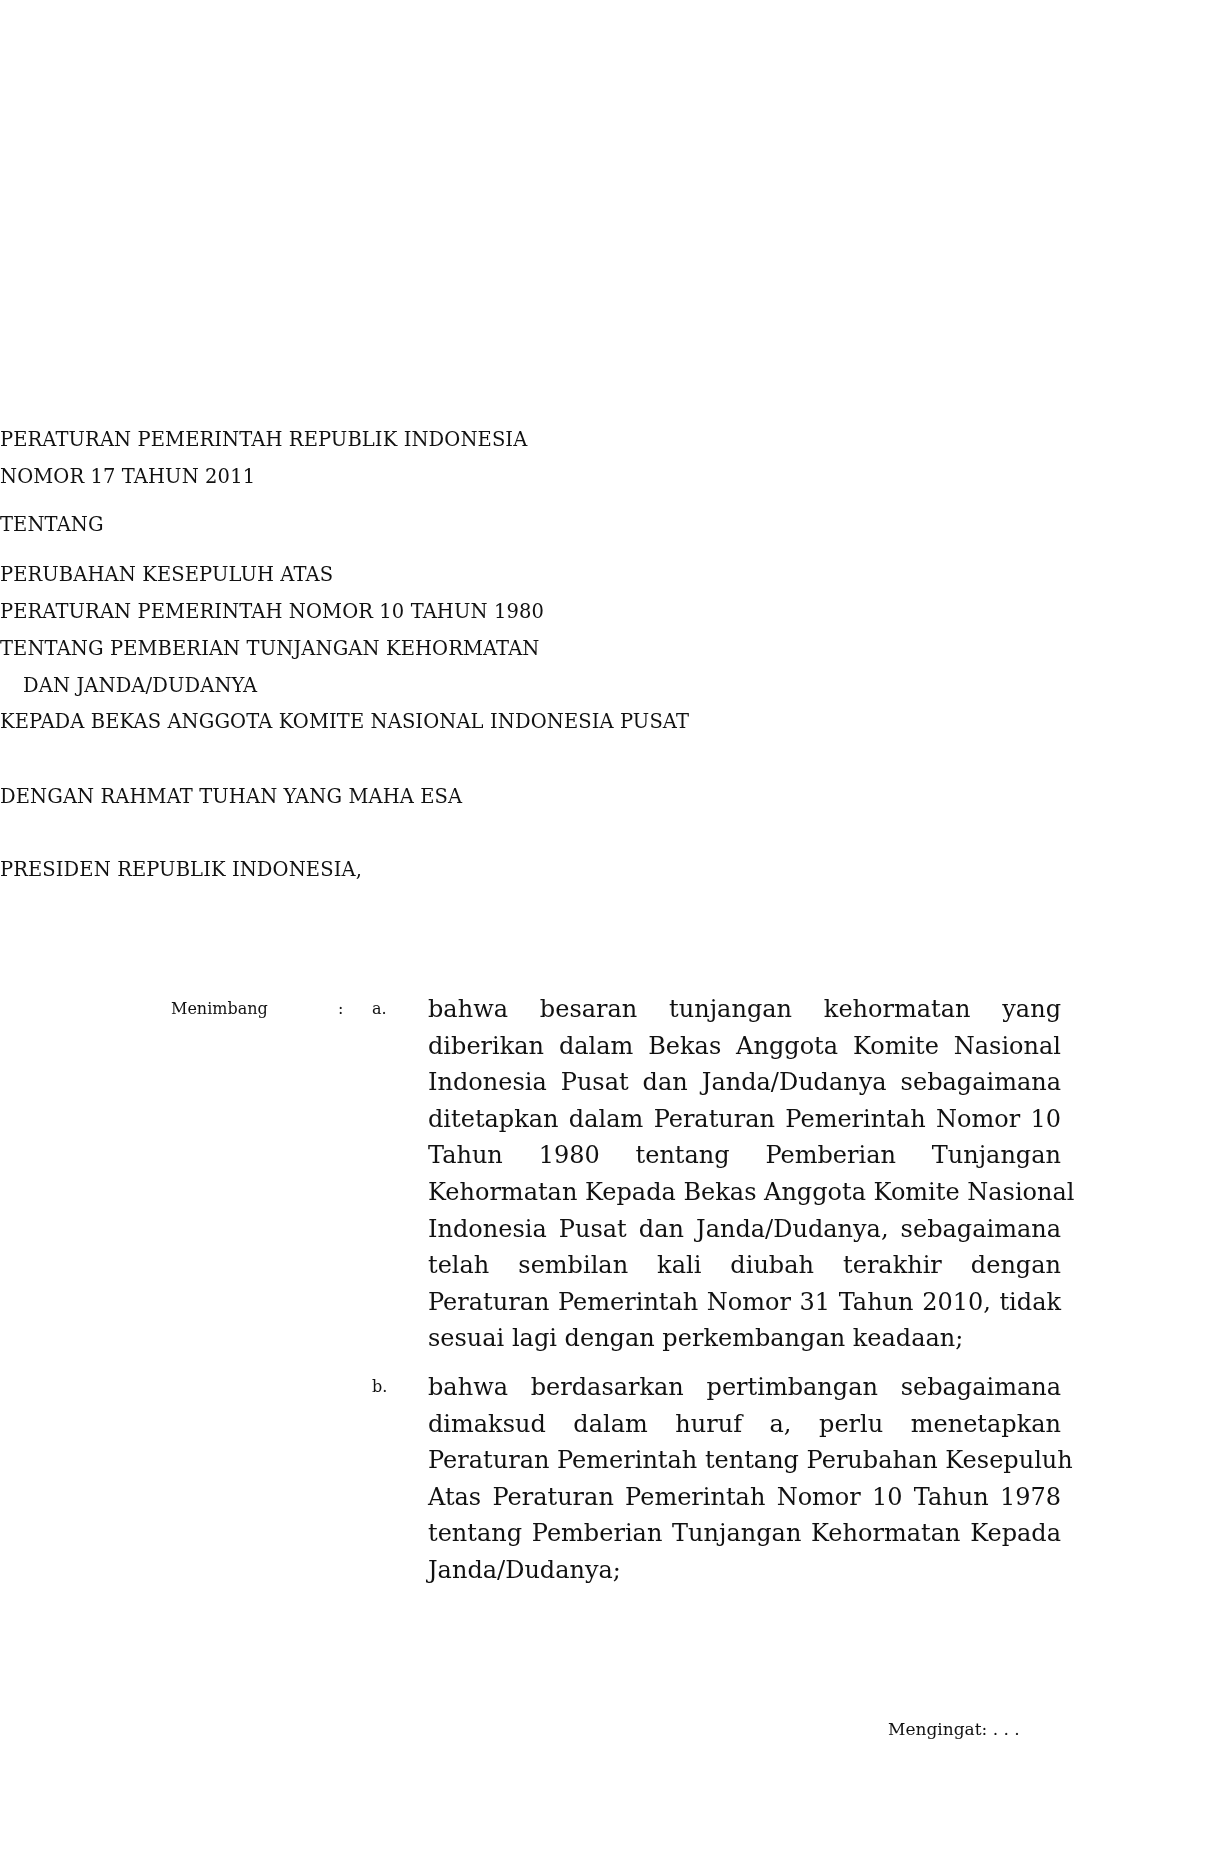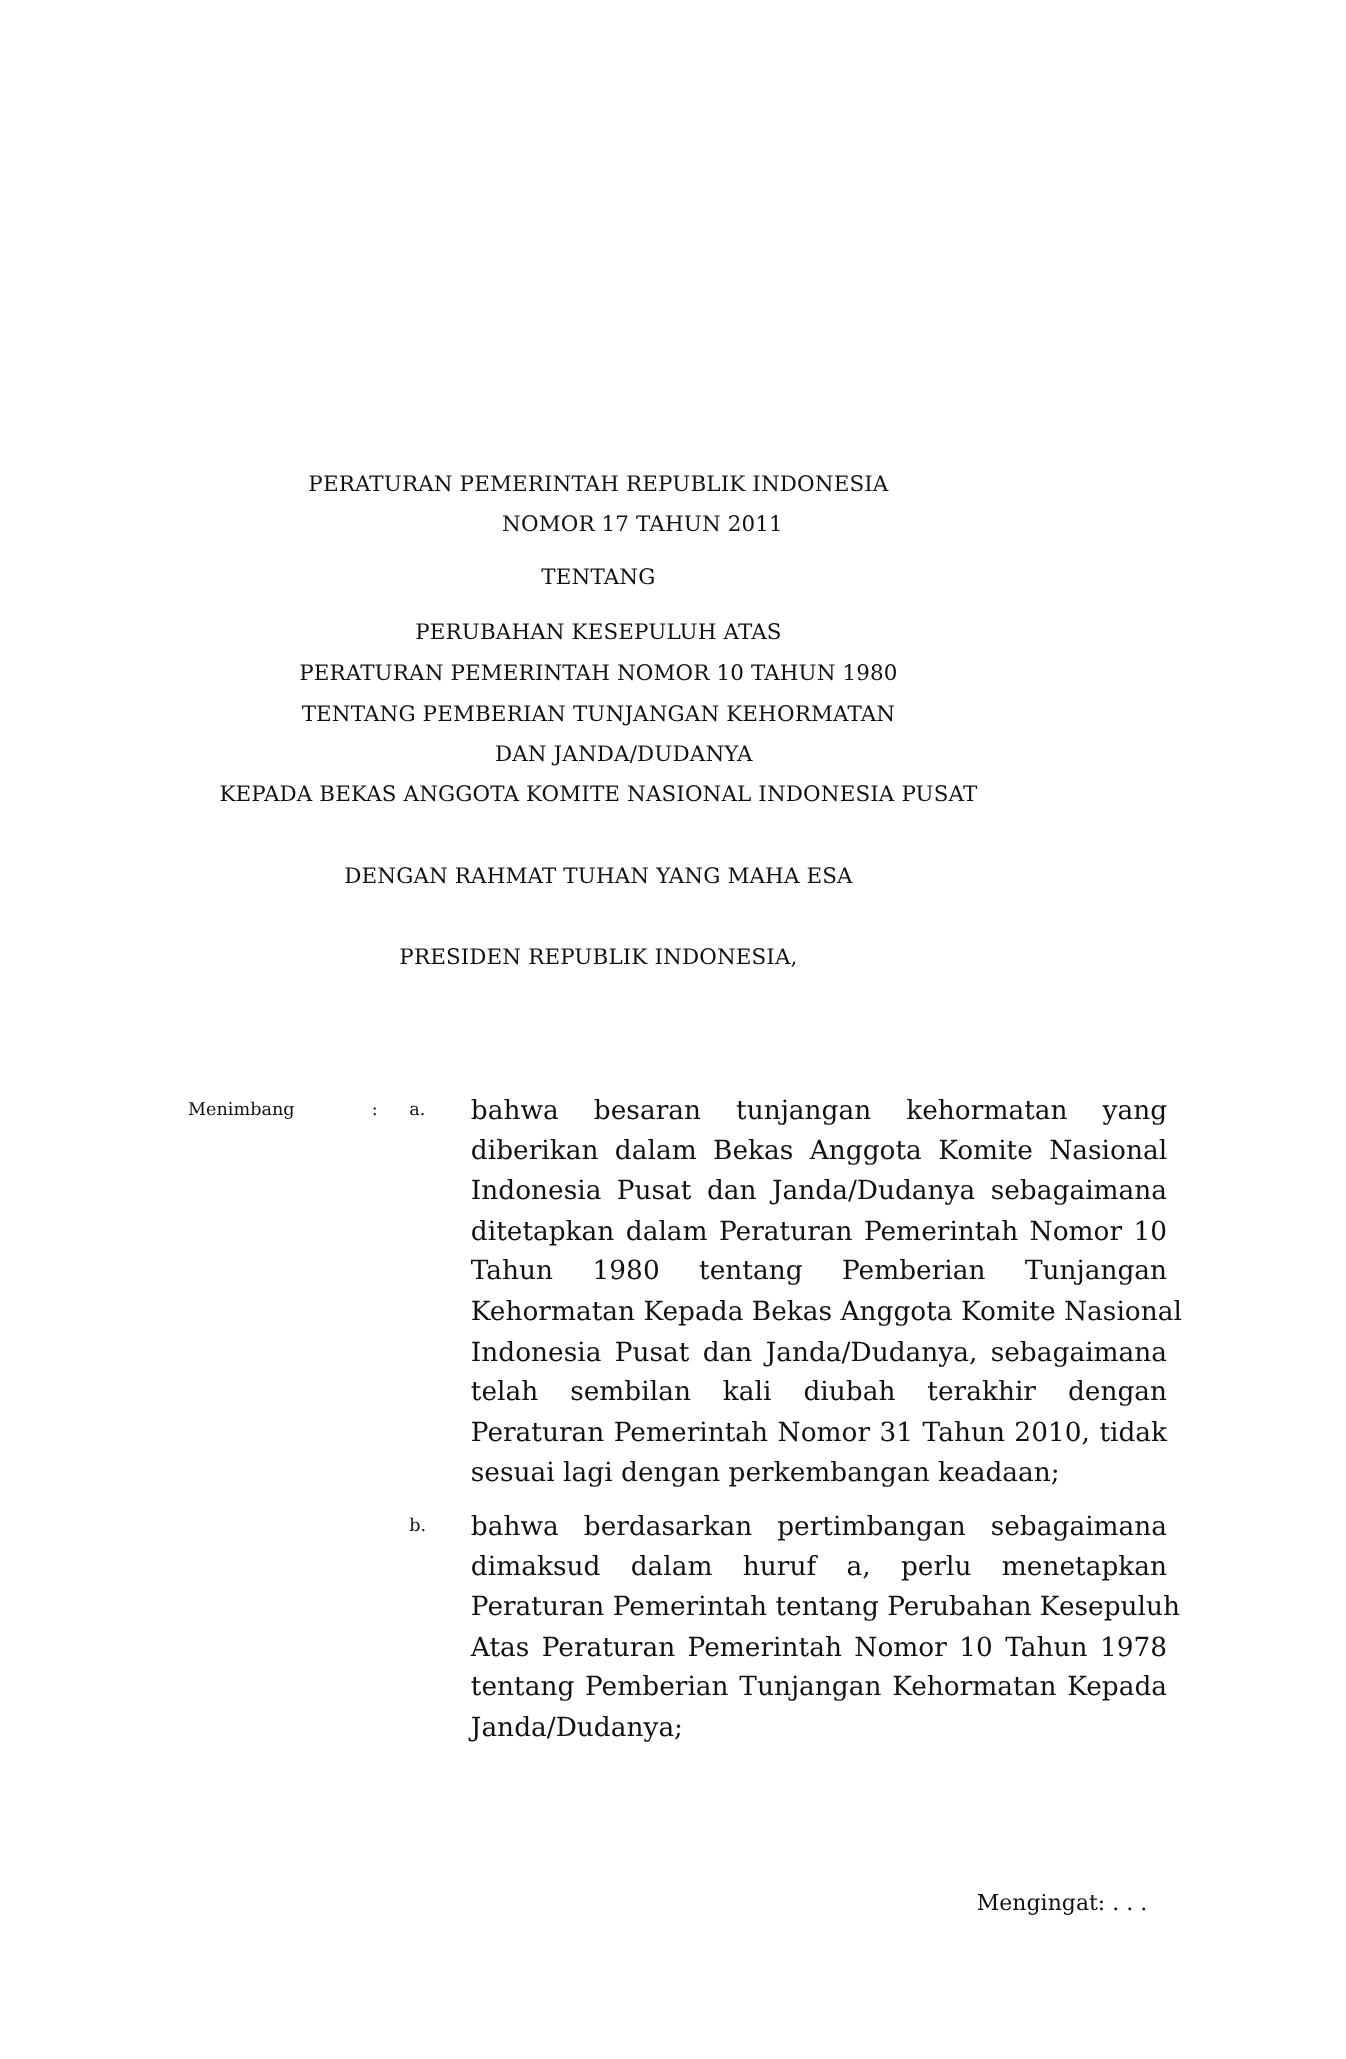--- a/index.html
+++ b/index.html
@@ -1,33 +1,33 @@
 <!DOCTYPE html>
 <html><head>
 <meta charset="utf-8">
 <style>
   html, body { margin:0; padding:0; background:#ffffff; }
   body { width:1224px; height:1872px; position:relative; overflow:hidden;
          font-family:"DejaVu Serif", "Liberation Serif", serif; color:#111111; }
-  .c { position:absolute; left:0; width:1088px; text-align:center;
+  .c { position:absolute; left:0; width:1088px; 
        font-size:19.5px; line-height:24px; white-space:nowrap; letter-spacing:0.1px; }
   .lbl { position:absolute; font-size:16px; line-height:24px; white-space:nowrap; }
   .para { position:absolute; left:428px; width:633px; font-size:24px; }
   .para .ln { display:block; height:36.6px; line-height:24px; text-align:justify;
               text-align-last:justify; white-space:nowrap; }
   .para .ln.last { text-align-last:left; }
-  .more { position:absolute; font-size:20px; line-height:24px; white-space:nowrap; }
+  .more { position:absolute; font-size:17px; line-height:24px; white-space:nowrap; }
 </style>
 </head>
 <body>
 
 <div>
 
   <div class="c" style="top:428px;">PERATURAN PEMERINTAH REPUBLIK INDONESIA</div>
-  <div class="c" style="top:465px;padding-left:40px;">NOMOR 17 TAHUN 2011</div>
+  <div class="c" style="top:465px;">NOMOR 17 TAHUN 2011</div>
   <div class="c" style="top:513px;">TENTANG</div>
 
   <div class="c" style="top:563px;">PERUBAHAN KESEPULUH ATAS</div>
   <div class="c" style="top:600px;">PERATURAN PEMERINTAH NOMOR 10 TAHUN 1980</div>
   <div class="c" style="top:637px;">TENTANG PEMBERIAN TUNJANGAN KEHORMATAN</div>
   <div class="c" style="top:674px;margin-top:36px;">KEPADA BEKAS ANGGOTA KOMITE NASIONAL INDONESIA PUSAT</div>
   <div class="c" style="top:674px;padding-left:23px;">DAN JANDA/DUDANYA</div>
 
   <div class="c" style="top:785px;">DENGAN RAHMAT TUHAN YANG MAHA ESA</div>
   <div class="c" style="top:858px;">PRESIDEN REPUBLIK INDONESIA,</div>

